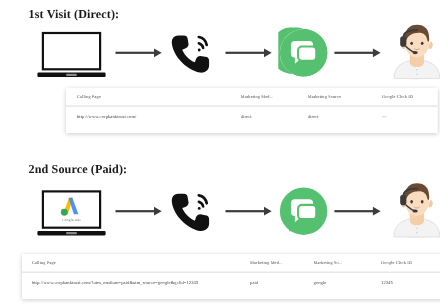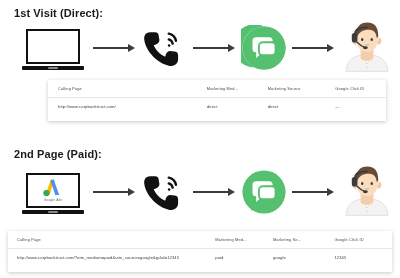--- a/index.html
+++ b/index.html
@@ -3,21 +3,21 @@
 <meta charset="utf-8">
 <style>
   html,body{margin:0;padding:0;}
   body{
     width:400px;height:278px;
     background:#ffffff;
     font-family:"Liberation Sans", sans-serif;
     overflow:hidden;
     position:relative;
   }
-  .section{position:absolute;left:0;width:342px;}
+  .section{position:absolute;left:12px;width:342px;font-family:Liberation Serif, serif;}
   .sec1{top:0;height:139px;}
   .sec2{top:139px;height:139px;}
 
   .heading{
     position:absolute;
     left:14px;
     font-size:11px;
     font-weight:bold;
     color:#1a1a1a;
     letter-spacing:0.1px;
@@ -205,21 +205,21 @@
           <td>—</td>
         </tr>
       </tbody>
     </table>
   </div>
 
 </div>
 
 <div class="section sec2">
 
-  <div class="heading" style="top:9px;">2nd Page (Paid):</div>
+  <div class="heading" style="top:9px;">2nd Source (Paid):</div>
 
   <div class="flow" style="top:25px;">
 
     <div class="node laptop" style="left:18px;top:6px;">
       <div class="laptop-body">
         <div class="laptop-screen">
           <div class="gads">
             <svg class="gads-mark" viewBox="0 0 40 32">
               <path d="M16.5 2 L8 27 L14.5 27 L22 4 Z" fill="#FBBC04"></path>
               <path d="M21 2 L30 27 L23.5 27 L16 4 Z" fill="#4285F4" opacity="0.92"></path>

